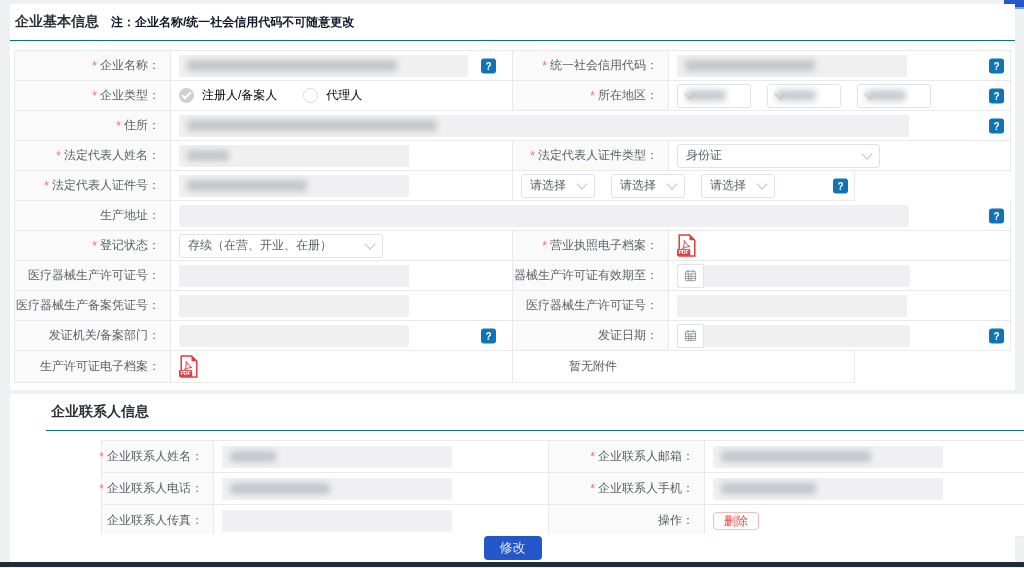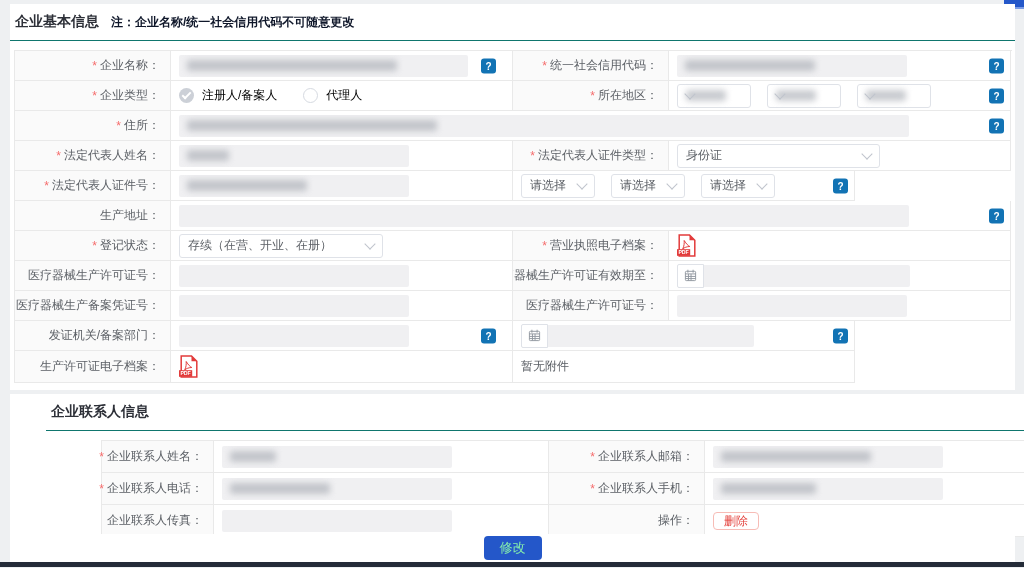--- a/index.html
+++ b/index.html
@@ -40,26 +40,26 @@
         padding:0;top:50%;transform:translateY(-50%);cursor:pointer;}
   .help.hr{right:6px}.help.hl{right:16px}
   .radio{display:flex;align-items:center;margin-right:26px;font-size:12px;color:#000000;}
   .rc{width:15px;height:15px;border-radius:50%;margin-right:8px;position:relative;flex:none;box-sizing:border-box;}
   .rc.checked{background:#ccd0d7;}
   .rc.checked::after{content:"";position:absolute;left:3px;top:4px;width:7px;height:3px;
         border-left:2px solid #fff;border-bottom:2px solid #fff;transform:rotate(-45deg);}
   .rc.un{background:#fff;border:1px solid #d6dae1;}
   .calbox{box-sizing:border-box;width:27px;height:24px;background:#fff;border:1px solid #dfe2e8;
         border-radius:2px 0 0 2px;display:flex;align-items:center;justify-content:center;flex:none;}
-  .plain-val{font-size:12px;color:#5c6066;}
+  .plain-val{font-size:12px;color:#5c6066;margin-left:48px;}
   .del-btn{height:18px;padding:0 10px;background:#fff;border:1px solid #f7bcb6;border-radius:4px;
         color:#e4433e;font-size:12px;cursor:pointer;}
   .footer{position:absolute;left:10px;top:534px;width:1005px;height:28px;background:#fff;
         display:flex;align-items:center;justify-content:center;}
-  .modify-btn{min-width:48px;height:24px;padding:0 16px;background:#2457c9;color:#86efac;border:none;
+  .modify-btn{min-width:48px;height:24px;padding:0 16px;background:#2457c9;color:#e5e5e5;border:none;
         border-radius:4px;font-size:13px;cursor:pointer;}
   .navybar{position:absolute;left:0;top:562px;width:1024px;height:5px;background:#242b38;}
   .topfrag{position:absolute;left:1004px;top:0;width:20px;height:7px;background:#2457c9;
         border-bottom:2px solid #7b9ce6;}
   .pdfic{display:block;}
 </style>
 </head>
 <body>
 
 <div class="page">
@@ -278,20 +278,23 @@
       </div>
 
       <div class="row">
         <div class="cell lbl w-l1">
           <span>发证机关/备案部门：</span>
         </div>
         <div class="cell fld w-f1">
           <div class="inp w230"></div>
           <button class="help hl">?</button>
         </div>
+        <div class="cell lbl w-l2">
+          <span>发证日期：</span>
+        </div>
         <div class="cell fld w-f2">
           <span class="calbox">
             <svg width="13" height="13" viewBox="0 0 14 14" fill="none" stroke="#8f959e" stroke-width="1">
               <rect x="1.5" y="2.5" width="11" height="10" rx="1"></rect>
               <line x1="4.2" y1="0.8" x2="4.2" y2="4"></line>
                 <line x1="9.8" y1="0.8" x2="9.8" y2="4"></line>
               <line x1="1.5" y1="5.3" x2="12.5" y2="5.3"></line>
               <line x1="4.8" y1="5.3" x2="4.8" y2="12.3"></line>
                 <line x1="7.6" y1="5.3" x2="7.6" y2="12.3"></line>
               <line x1="1.5" y1="8" x2="12.5" y2="8"></line>

